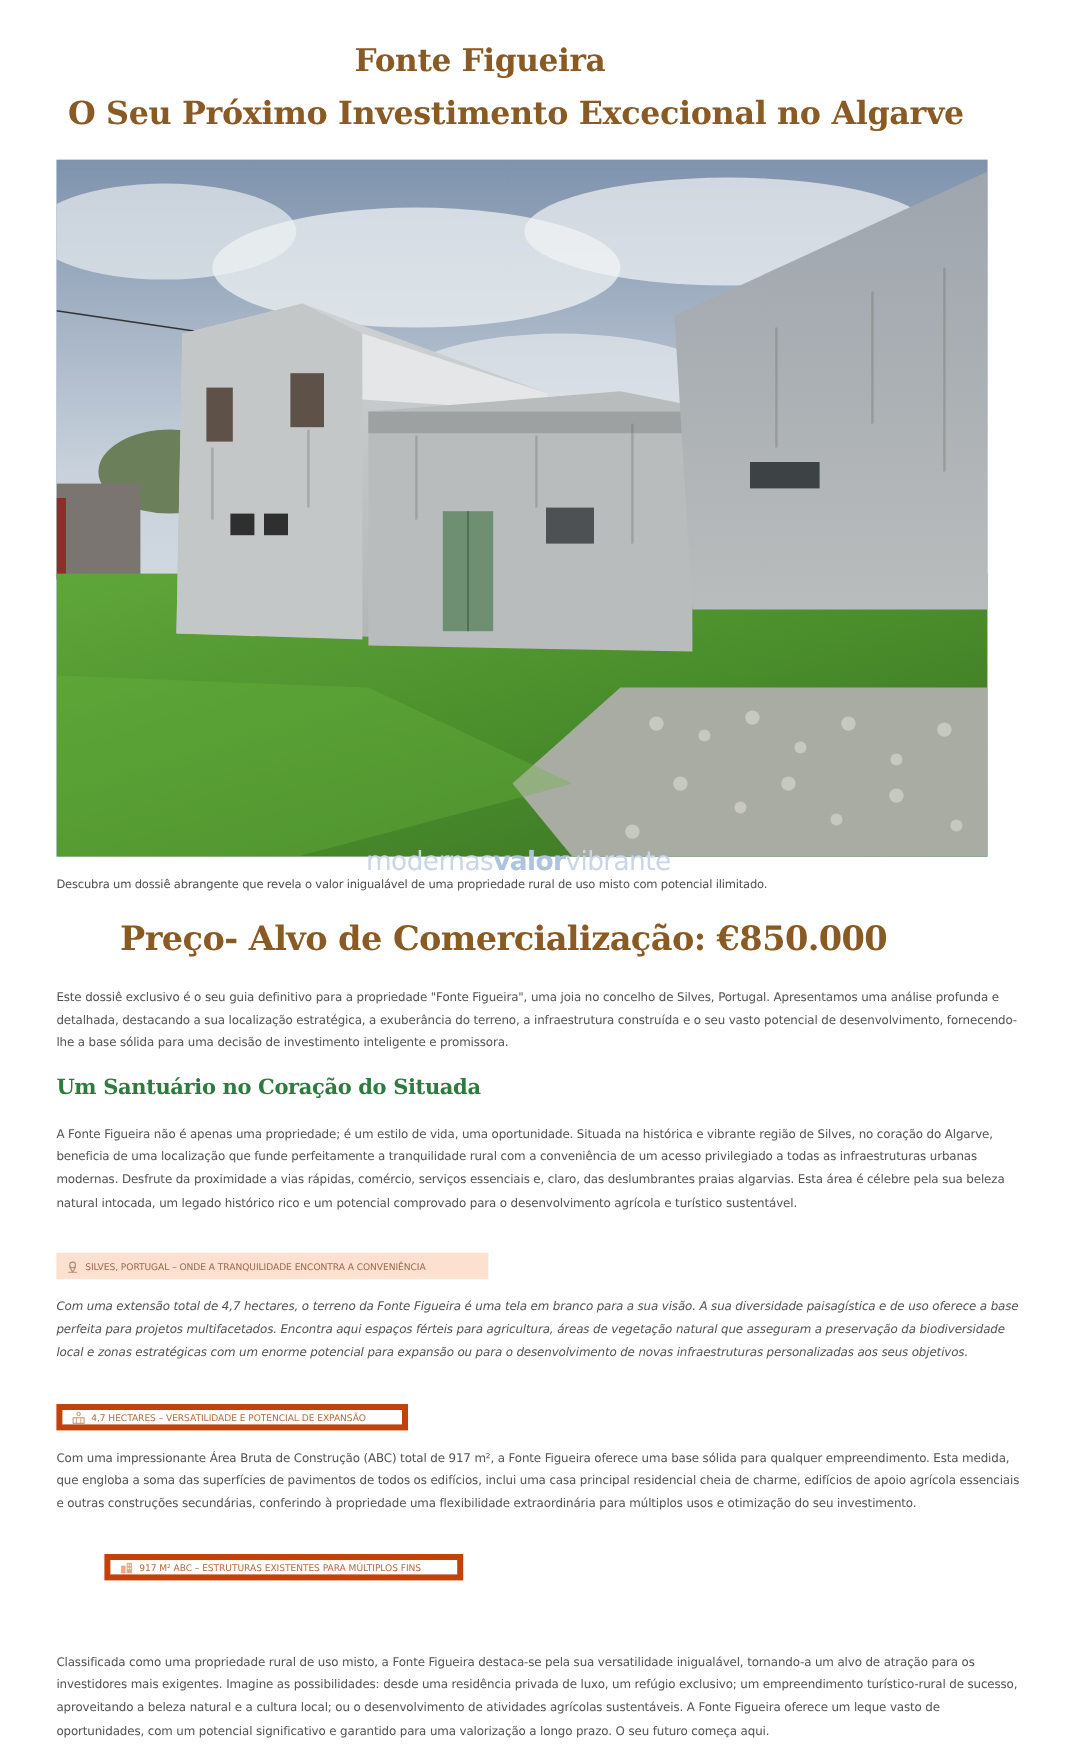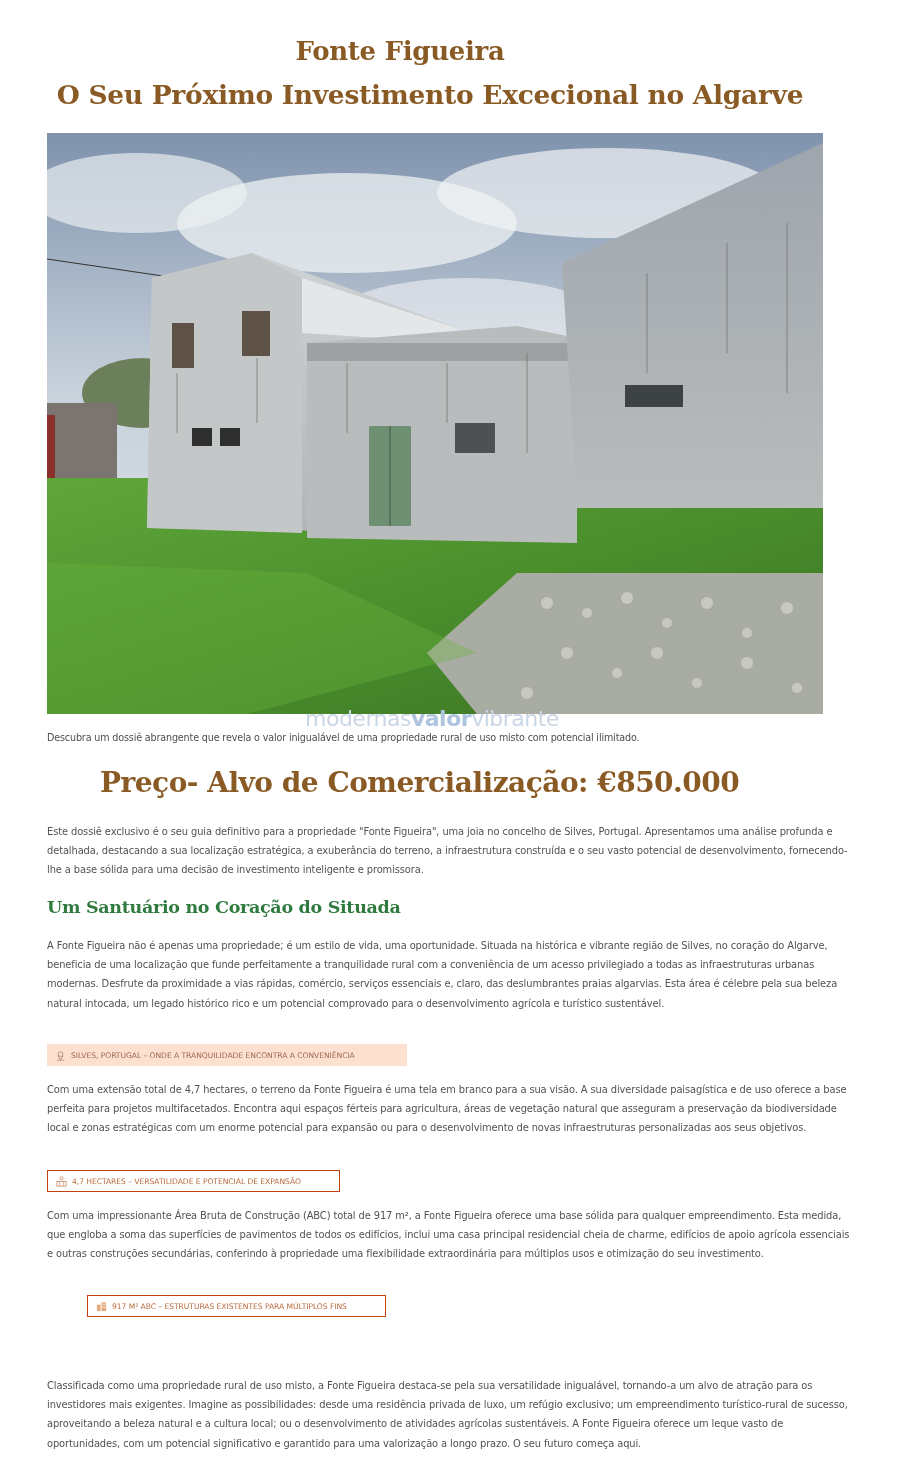--- a/index.html
+++ b/index.html
@@ -35,37 +35,37 @@
       position: absolute; left: 55px; top: 766px; font-size: 28px;
       font-family: "DejaVu Serif", serif; font-weight: bold; color: #8a5a24; letter-spacing: -0.5px; margin-left: 45px;
     }
 
     .para {
       position: absolute; left: 47px; width: 810px; font-size: 9.9px; line-height: 19.2px;
       color: #525252; letter-spacing: -0.1px;
     }
     .p1 { top: 822px; }
     .p2 { top: 936px; }
-    .p3 { top: 1080px; }
+    .p3 { top: 1080px; font-style: italic; }
     .p4 { top: 1206px; }
     .p5 { top: 1376px; }
 
     .subhead {
       position: absolute; left: 47px; top: 897px; font-size: 17.5px;
       font-family: "DejaVu Serif", serif; font-weight: bold; color: #2f7a3f; letter-spacing: -0.3px;
     }
 
     .badge {
       position: absolute; left: 47px; height: 22px; display: flex; align-items: center;
       padding: 0 8px 0 8px; font-size: 7.6px; color: #b86a3e; text-transform: uppercase; letter-spacing: -0.05px;
       white-space: nowrap;
     }
     .badge .ico { width: 11px; height: 11px; margin-right: 5px; display: inline-block; }
     .badge.fill { top: 1044px; width: 360px; background: #fde0cf; color: #9a6a52; }
-    .badge.outline { border: 1px solid #c2410c; background: #ffffff; }
+    .badge.outline { border: 5px solid #c2410c; background: #ffffff; }
     .b2 { top: 1170px; width: 293px; }
     .b3 { top: 1295px; width: 299px; margin-left: 40px; }
   </style>
 </head>
 <body>
 
 <h1 class="title l1">Fonte Figueira</h1>
 <h1 class="title l2">O Seu Próximo Investimento Excecional no Algarve</h1>
 
 <div class="hero" role="img" aria-label="Edifícios rurais brancos envelhecidos com relvado verde e calçada em pedra">

